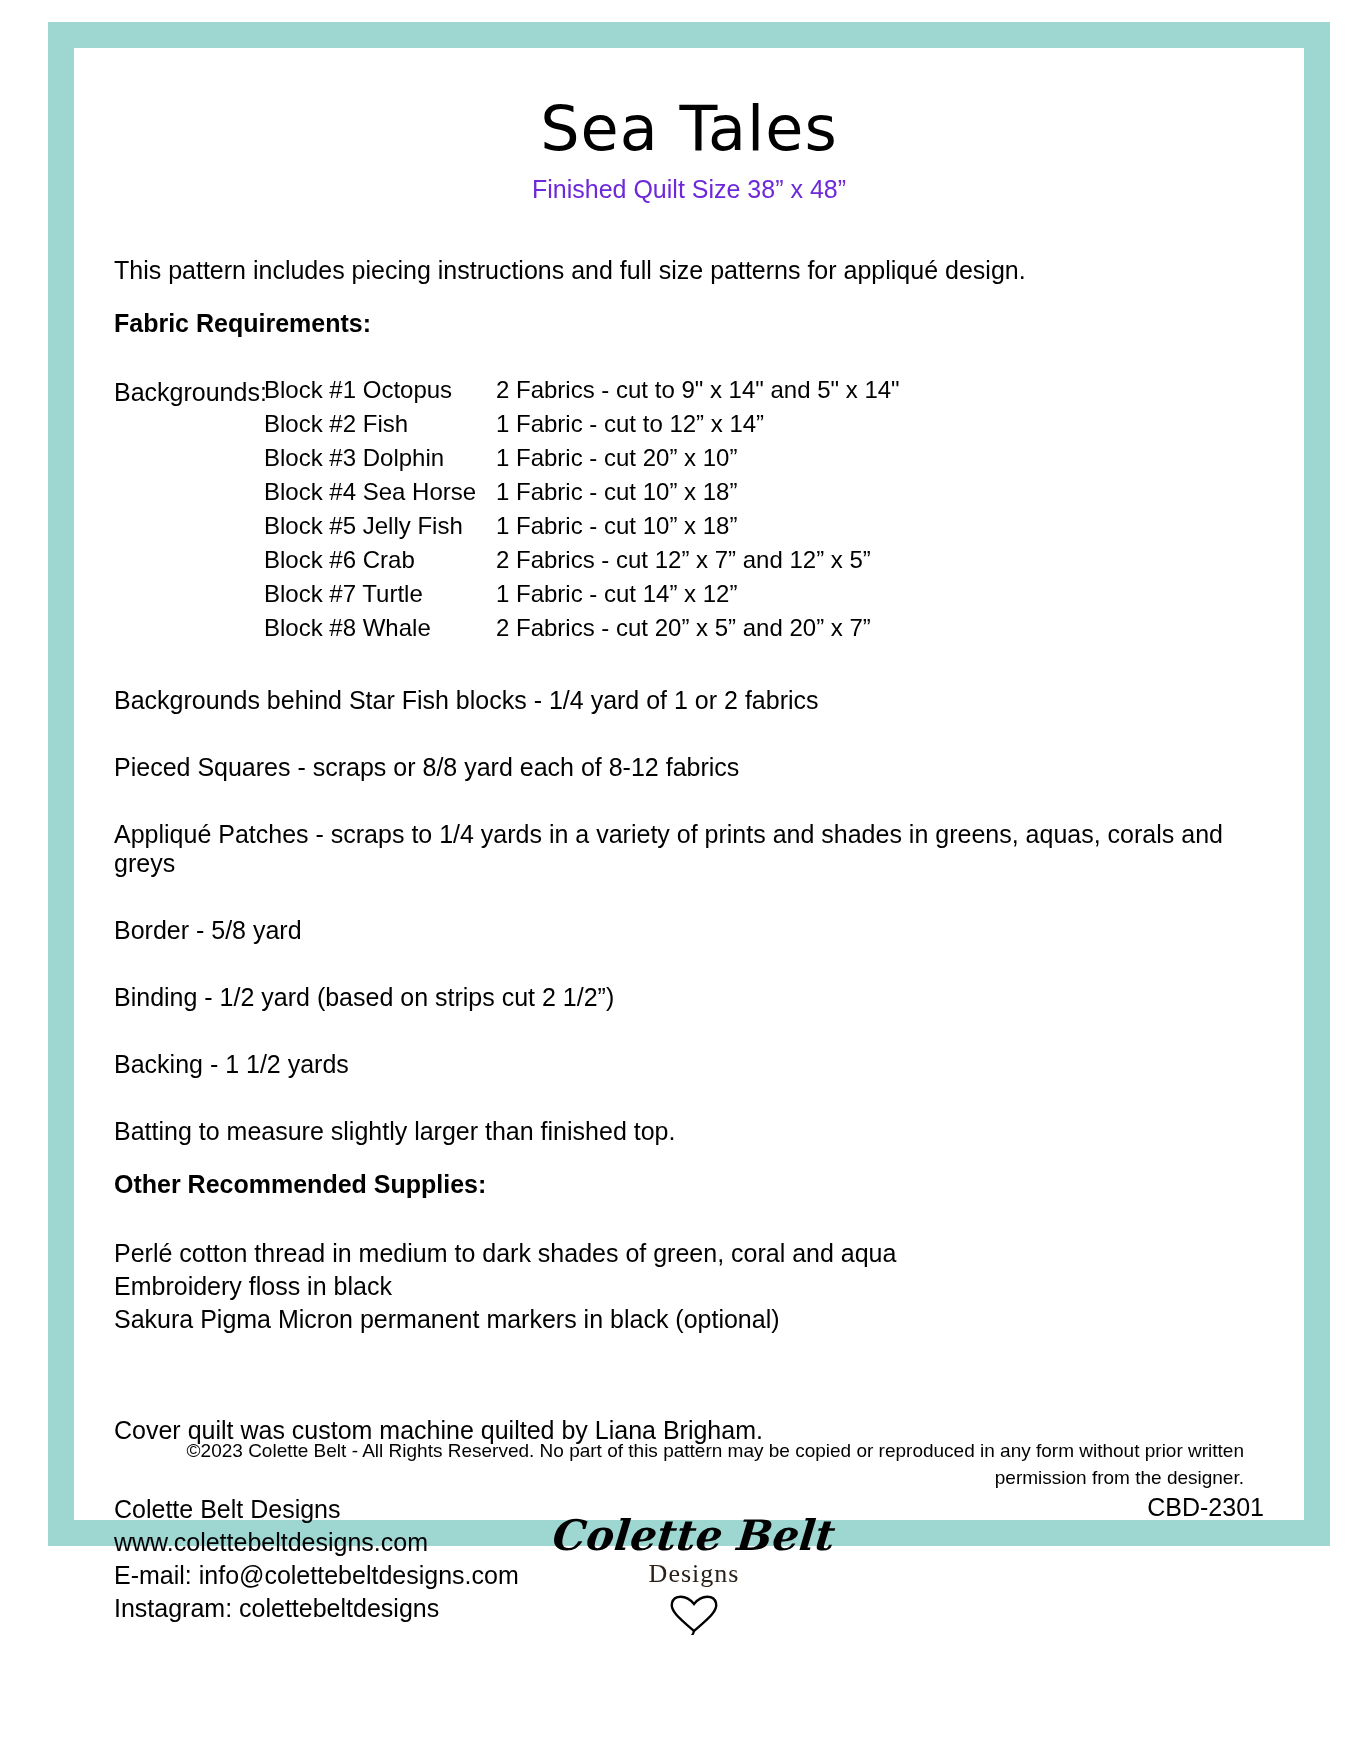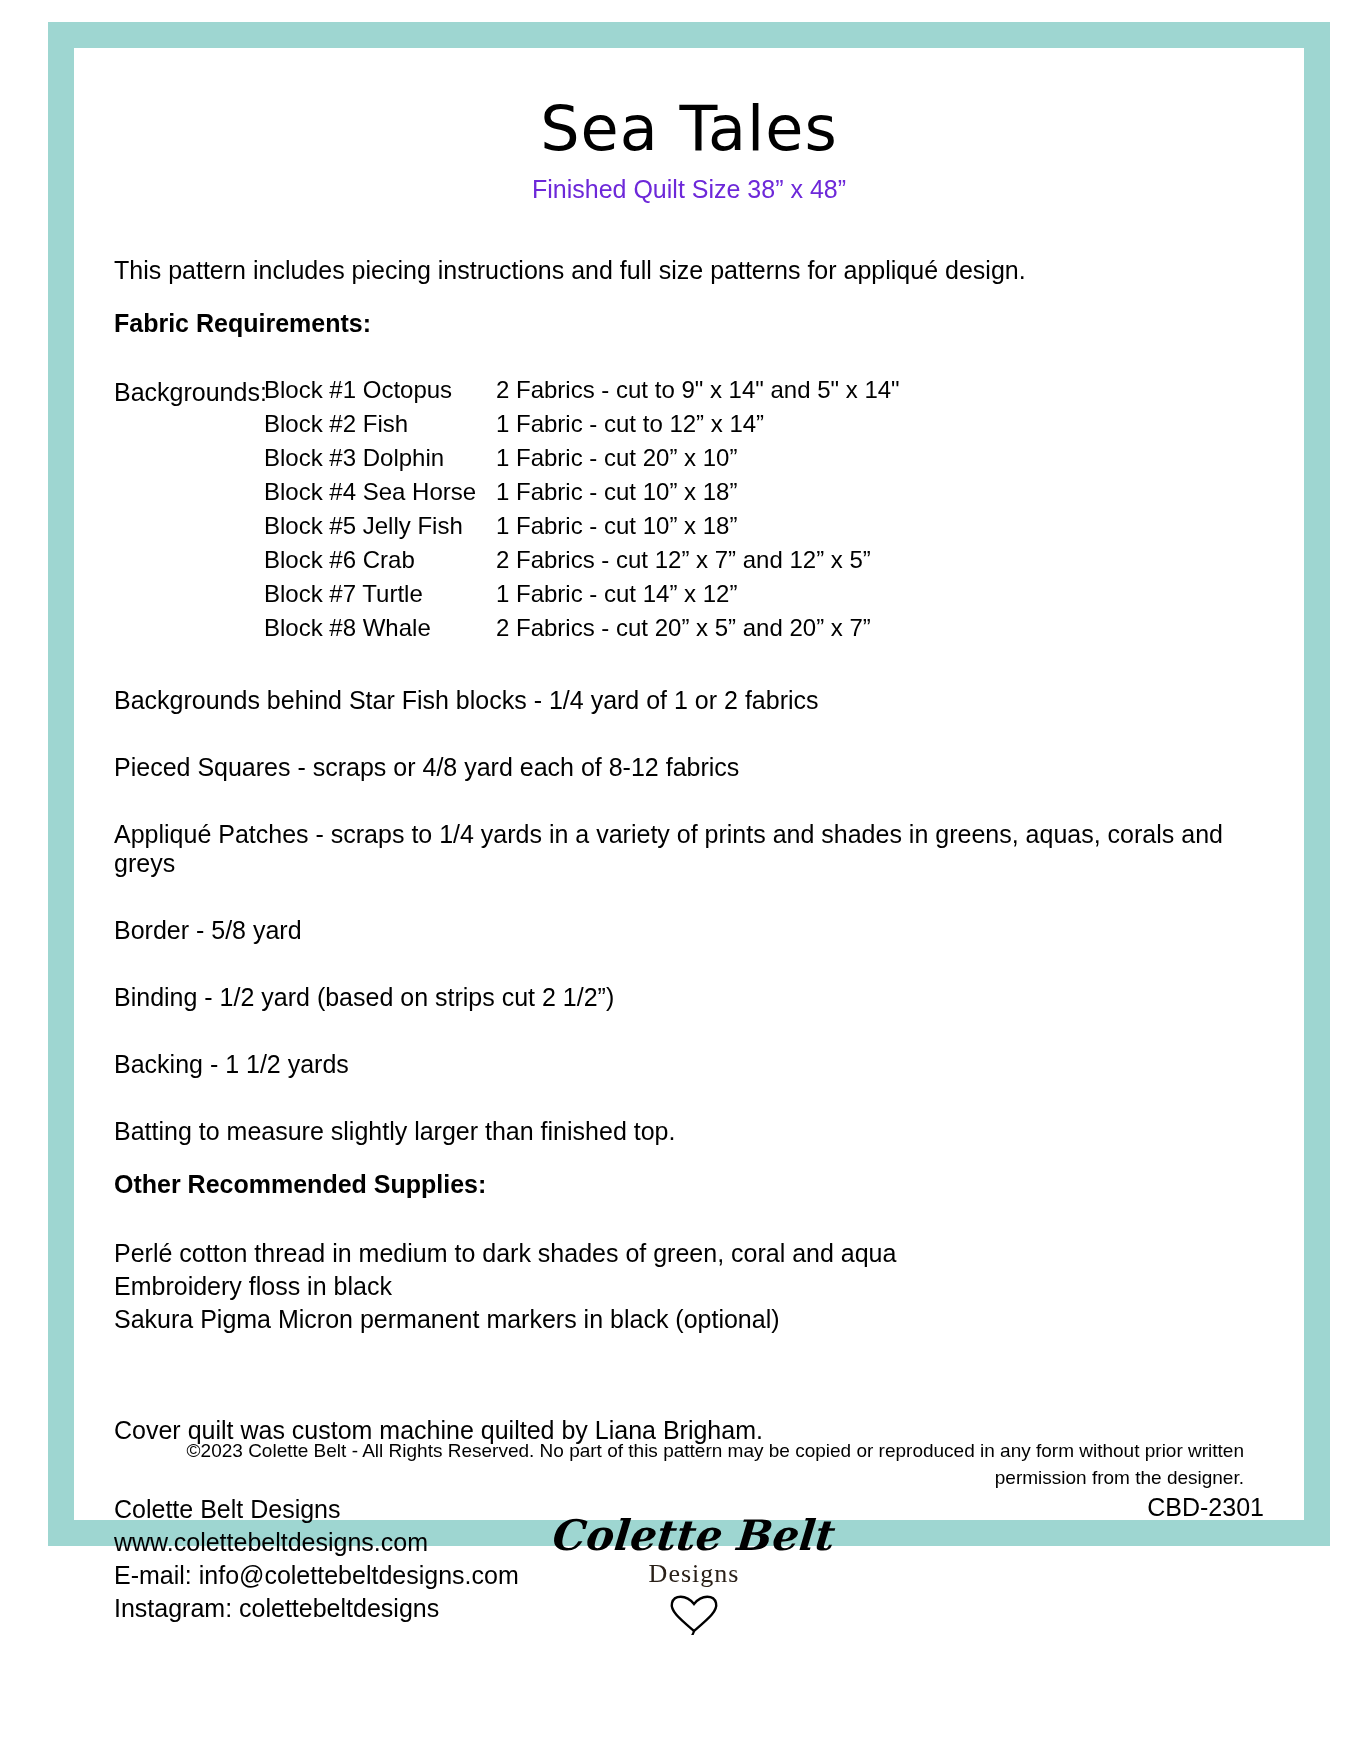--- a/index.html
+++ b/index.html
@@ -236,21 +236,21 @@
             </tr>
             <tr>
               <td class="col-name">Block #8 Whale</td>
               <td class="col-spec">2 Fabrics - cut 20” x 5” and 20” x 7”</td>
             </tr>
           </tbody>
         </table>
       </div>
 
       <div class="para">Backgrounds behind Star Fish blocks - 1/4 yard of 1 or 2 fabrics</div>
-      <div class="para">Pieced Squares - scraps or 4/8 yard each of 8-12 fabrics</div>
+      <div class="para">Pieced Squares - scraps or 8/8 yard each of 8-12 fabrics</div>
       <div class="para">Appliqué Patches - scraps to 1/4 yards in a variety of prints and shades in greens, aquas, corals and greys</div>
       <div class="para">Border - 5/8 yard</div>
       <div class="para">Binding - 1/2 yard (based on strips cut 2 1/2”)</div>
       <div class="para">Backing - 1 1/2 yards</div>
       <div class="para">Batting to measure slightly larger than finished top.</div>
 
       <div class="section-heading">Other Recommended Supplies:</div>
       <div class="para-first-tight">Perlé cotton thread in medium to dark shades of green, coral and aqua</div>
       <div class="para-tight">Embroidery floss in black</div>
       <div class="para-tight">Sakura Pigma Micron permanent markers in black (optional)</div>

